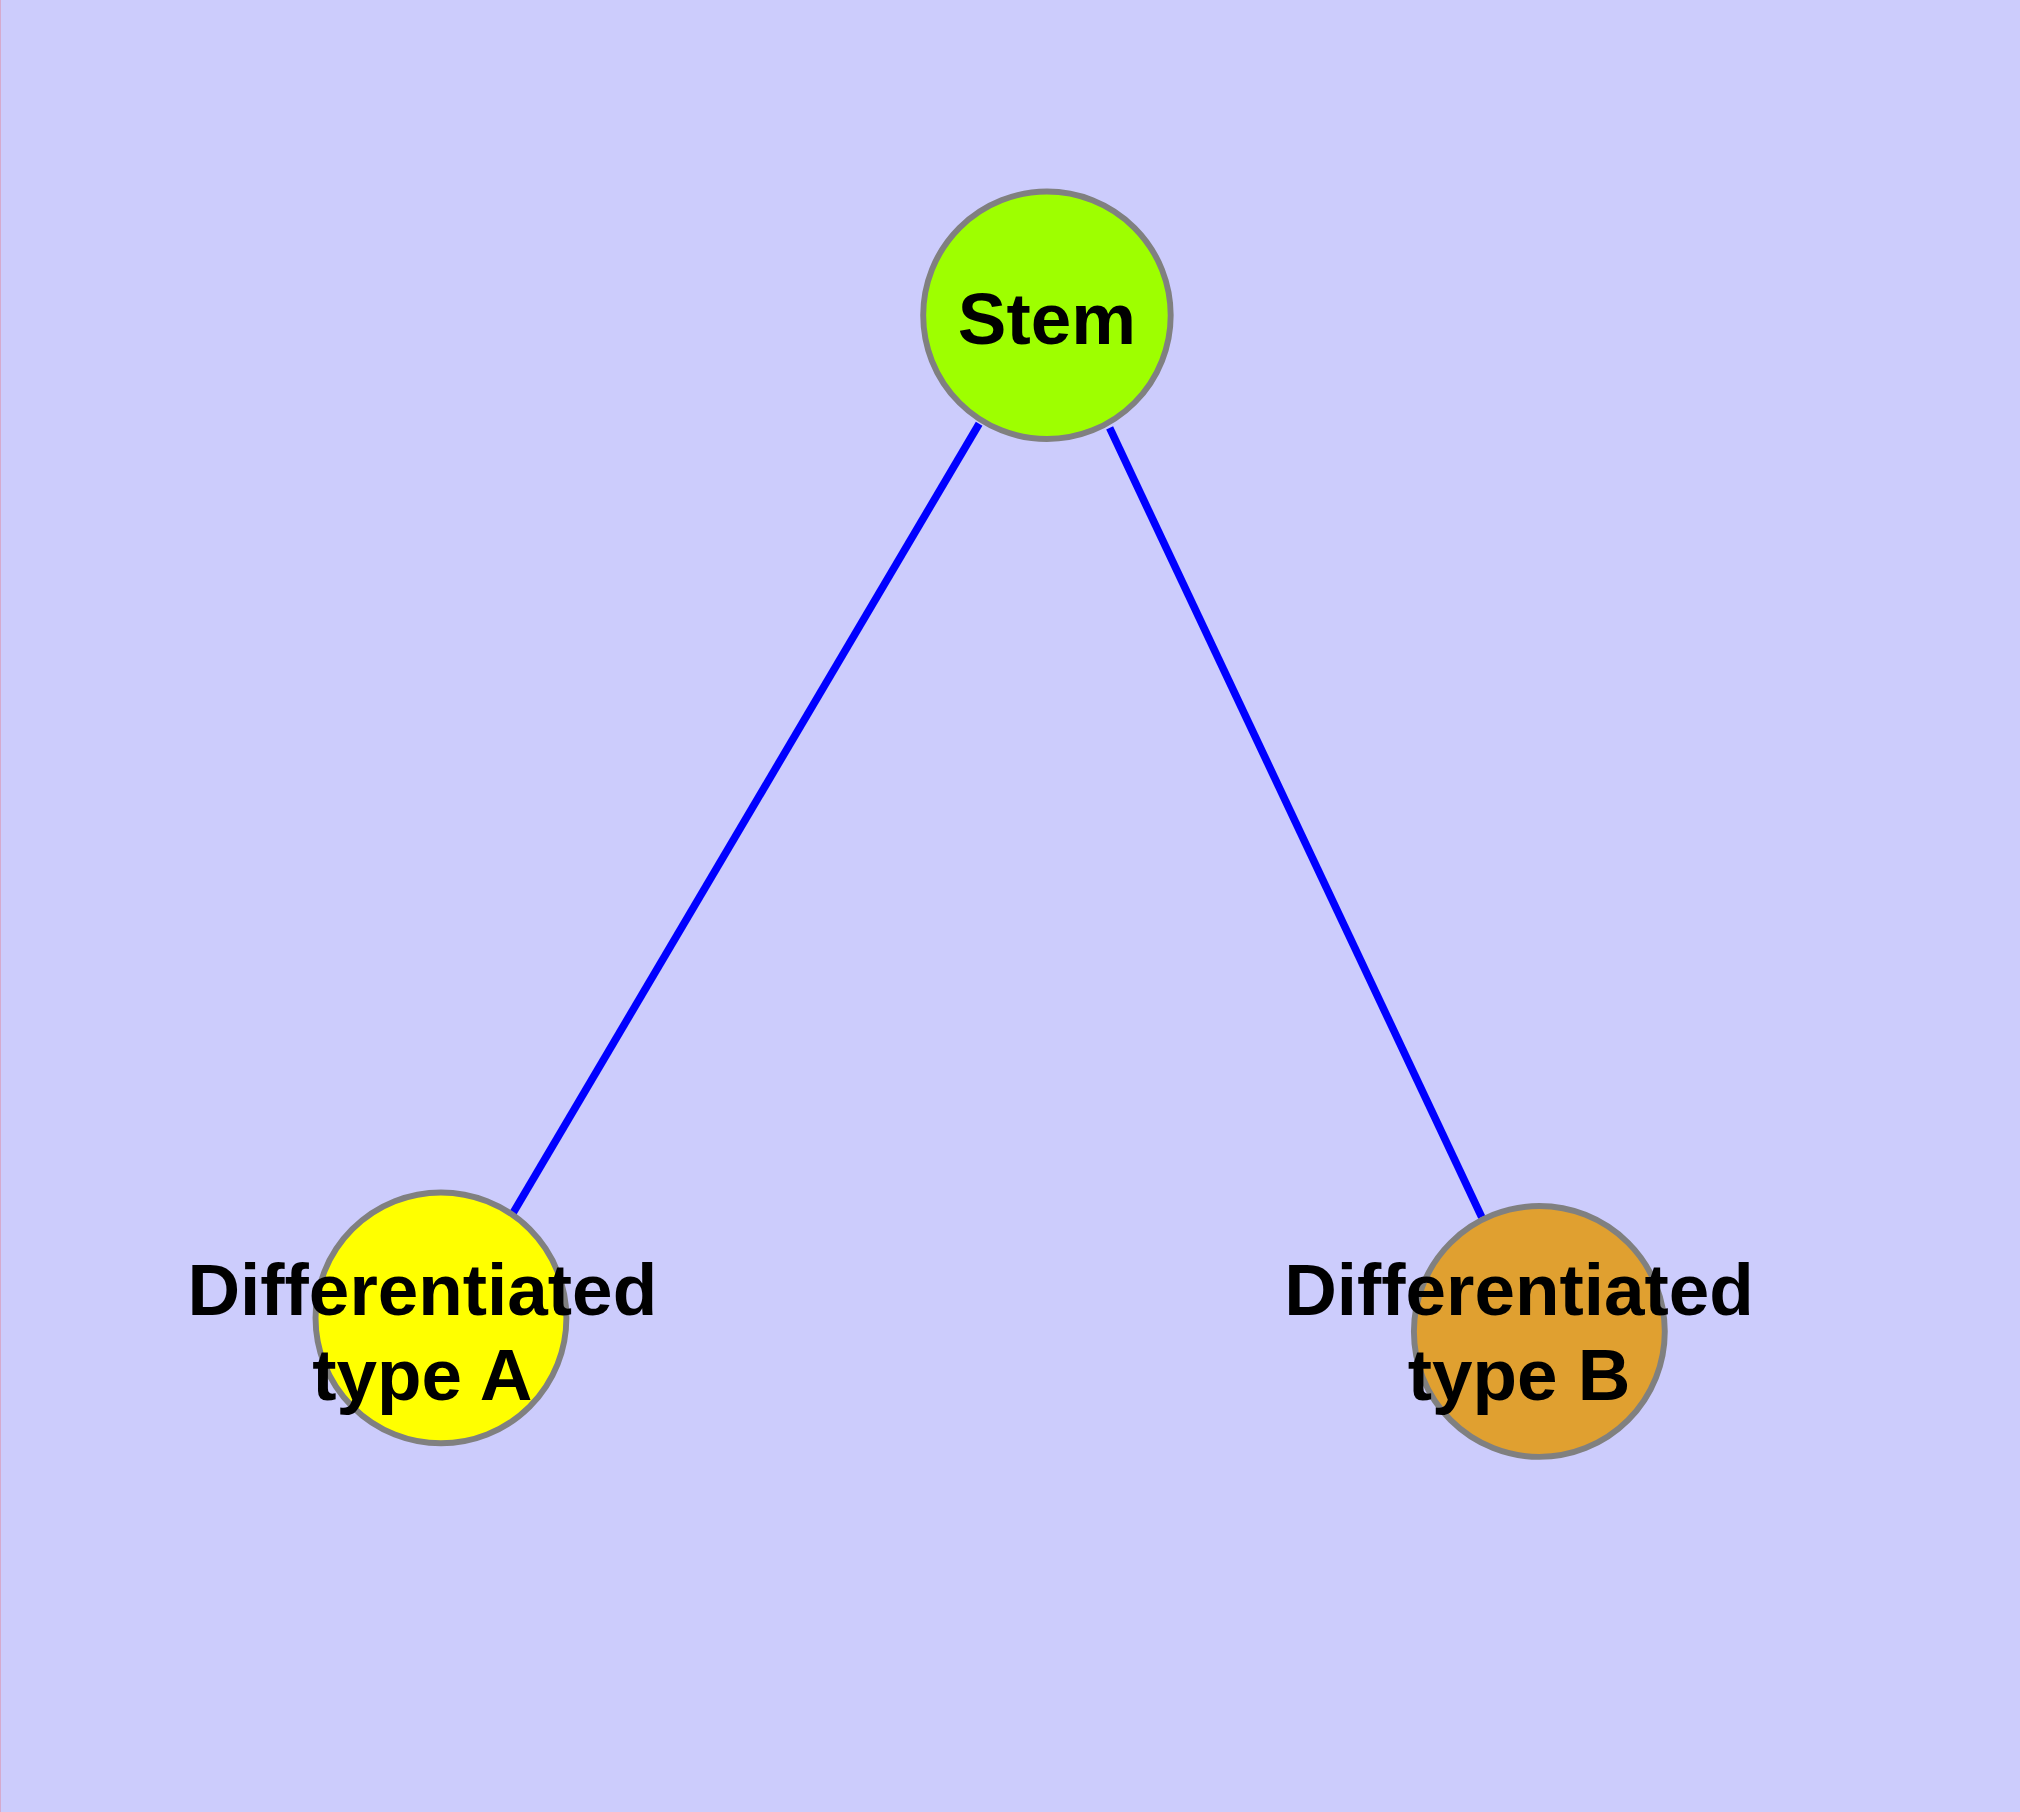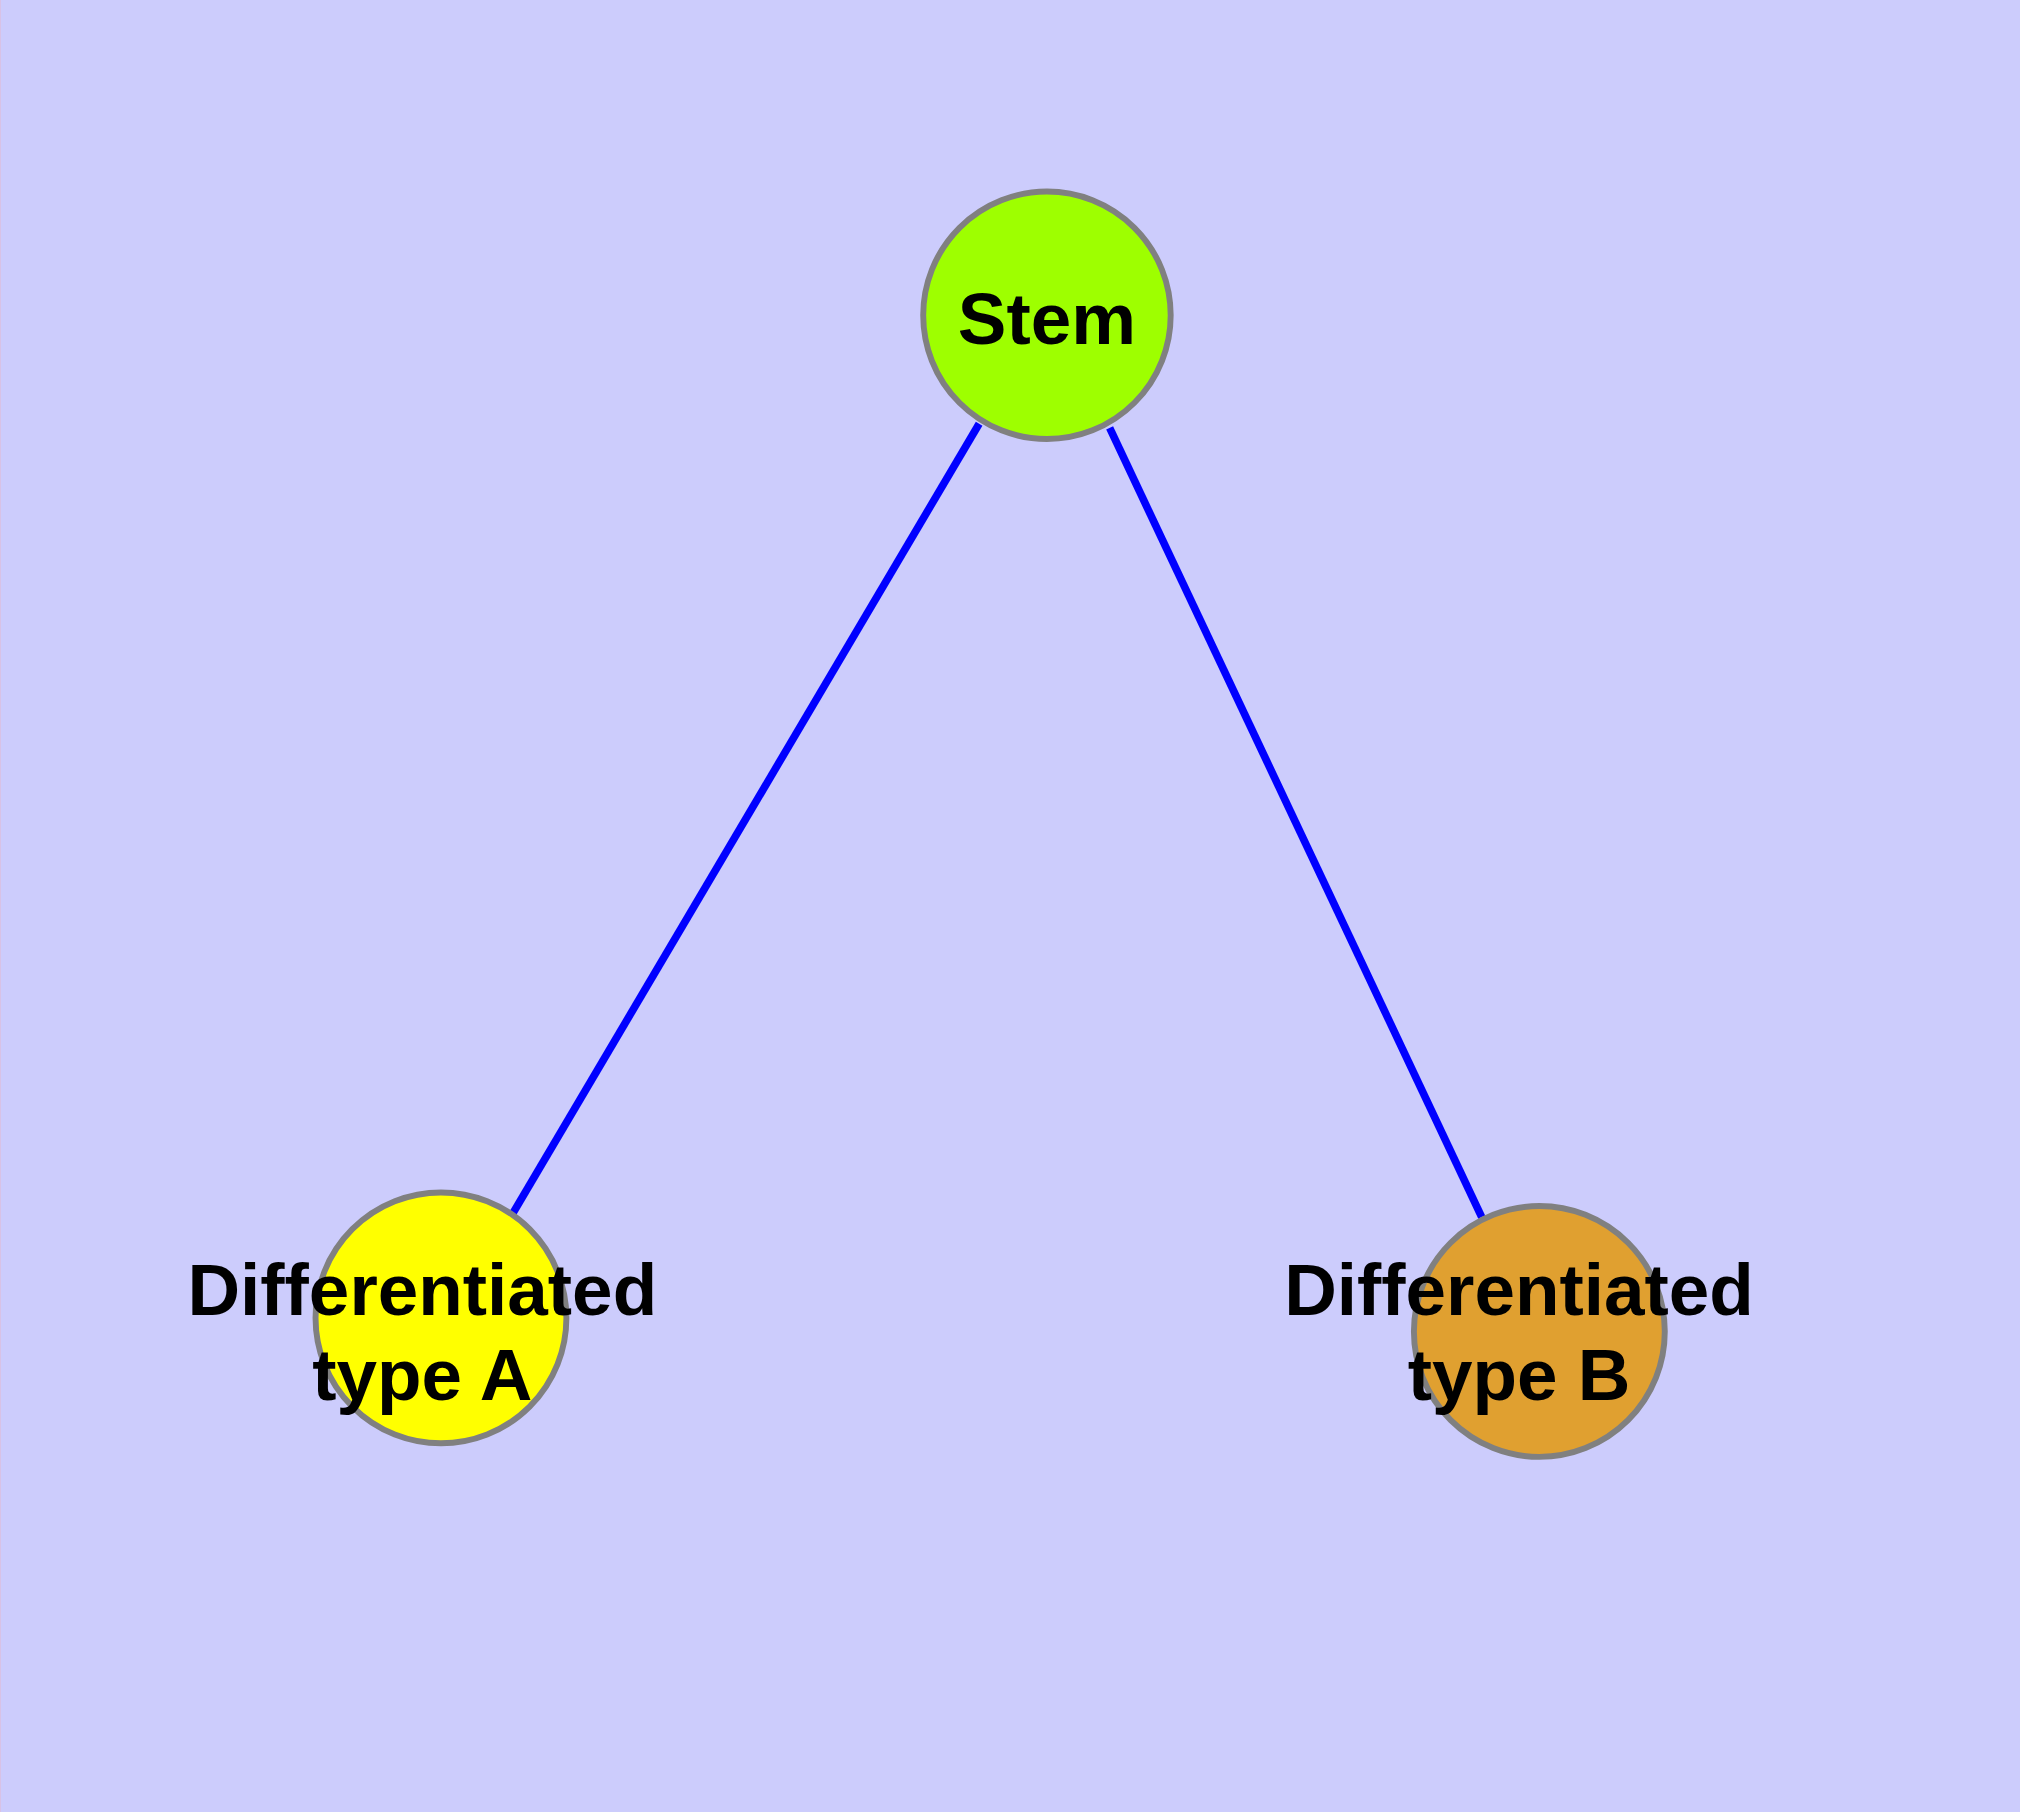--- a/index.html
+++ b/index.html
@@ -33,21 +33,21 @@
     font-weight: bold;
     fill: #000000;
     font-size: 86px;
     dominant-baseline: auto;
     text-anchor: middle;
   }
 </style>
 </head>
 <body style="background: rgb(204, 204, 252);">
 
-<div id="graph-canvas" style="background: #fca5a5;">
+<div id="graph-canvas" style="background: #ef4444;">
   <svg id="graph-svg" viewBox="0 0 2384 2138">
 
     <rect x="0" y="0" width="2384" height="2138" fill="#ccccfc"></rect>
 
     <g>
       <line stroke="#0000ff" stroke-width="9" stroke-linecap="butt" x1="1155" y1="500" x2="601" y2="1438"></line>
       <line stroke="#0000ff" stroke-width="9" stroke-linecap="butt" x1="1309" y1="505" x2="1748" y2="1436"></line>
     </g>
 
     <g>

